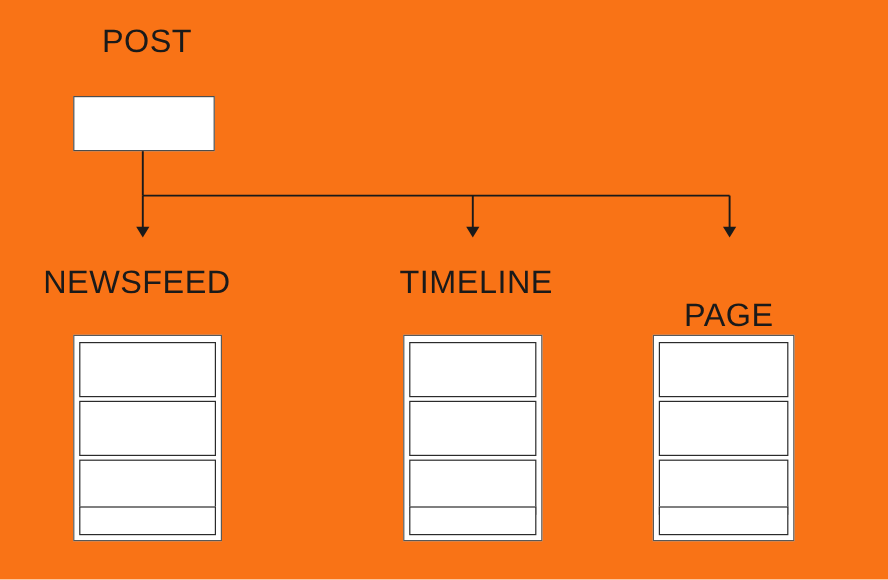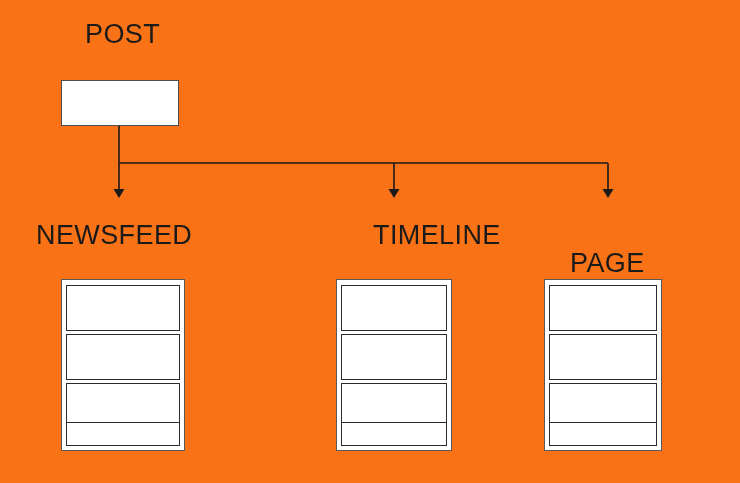--- a/index.html
+++ b/index.html
@@ -68,21 +68,21 @@
         <line x1="119" y1="163" x2="119" y2="190" stroke="#1a1a1a" stroke-width="1.6"></line>
         <path d="M 113.5 189 L 124.5 189 L 119 198 Z" fill="#1a1a1a"></path>
         <line x1="394" y1="163" x2="394" y2="190" stroke="#1a1a1a" stroke-width="1.6"></line>
         <path d="M 388.5 189 L 399.5 189 L 394 198 Z" fill="#1a1a1a"></path>
         <line x1="608" y1="163" x2="608" y2="190" stroke="#1a1a1a" stroke-width="1.6"></line>
         <path d="M 602.5 189 L 613.5 189 L 608 198 Z" fill="#1a1a1a"></path>
       </g>
   </svg>
 
   <div class="node-label" style="left:36px; top:222px;">NEWSFEED</div>
-  <div class="node-label" style="left:333px; top:222px;margin-left:40px;">TIMELINE</div>
+  <div class="node-label" style="left:333px; top:222px;">TIMELINE</div>
   <div class="node-label" style="left:570px; top:222px;margin-top:28px;">PAGE</div>
 
   <div class="unit" id="unit-0" style="left: 61px; top: 279px; width: 124px; height: 172px; border-color: rgb(89, 89, 89);">
       <div class="unit-inner" style="left: 4px; right: 4px; top: 5px; height: 46px; border-color: rgb(43, 43, 43);"></div>
       <div class="unit-inner" style="left: 4px; right: 4px; top: 54px; height: 46px; border-color: rgb(43, 43, 43);"></div>
       <div class="unit-inner" style="left: 4px; right: 4px; top: 103px; height: 46px; border-color: rgb(43, 43, 43);"></div>
       <div class="unit-inner" style="left: 4px; right: 4px; top: 142px; height: 24px; border-color: rgb(43, 43, 43);"></div>
     </div>
   <div class="unit" id="unit-1" style="left: 336px; top: 279px; width: 116px; height: 172px; border-color: rgb(89, 89, 89);">
       <div class="unit-inner" style="left: 4px; right: 4px; top: 5px; height: 46px; border-color: rgb(43, 43, 43);"></div>

